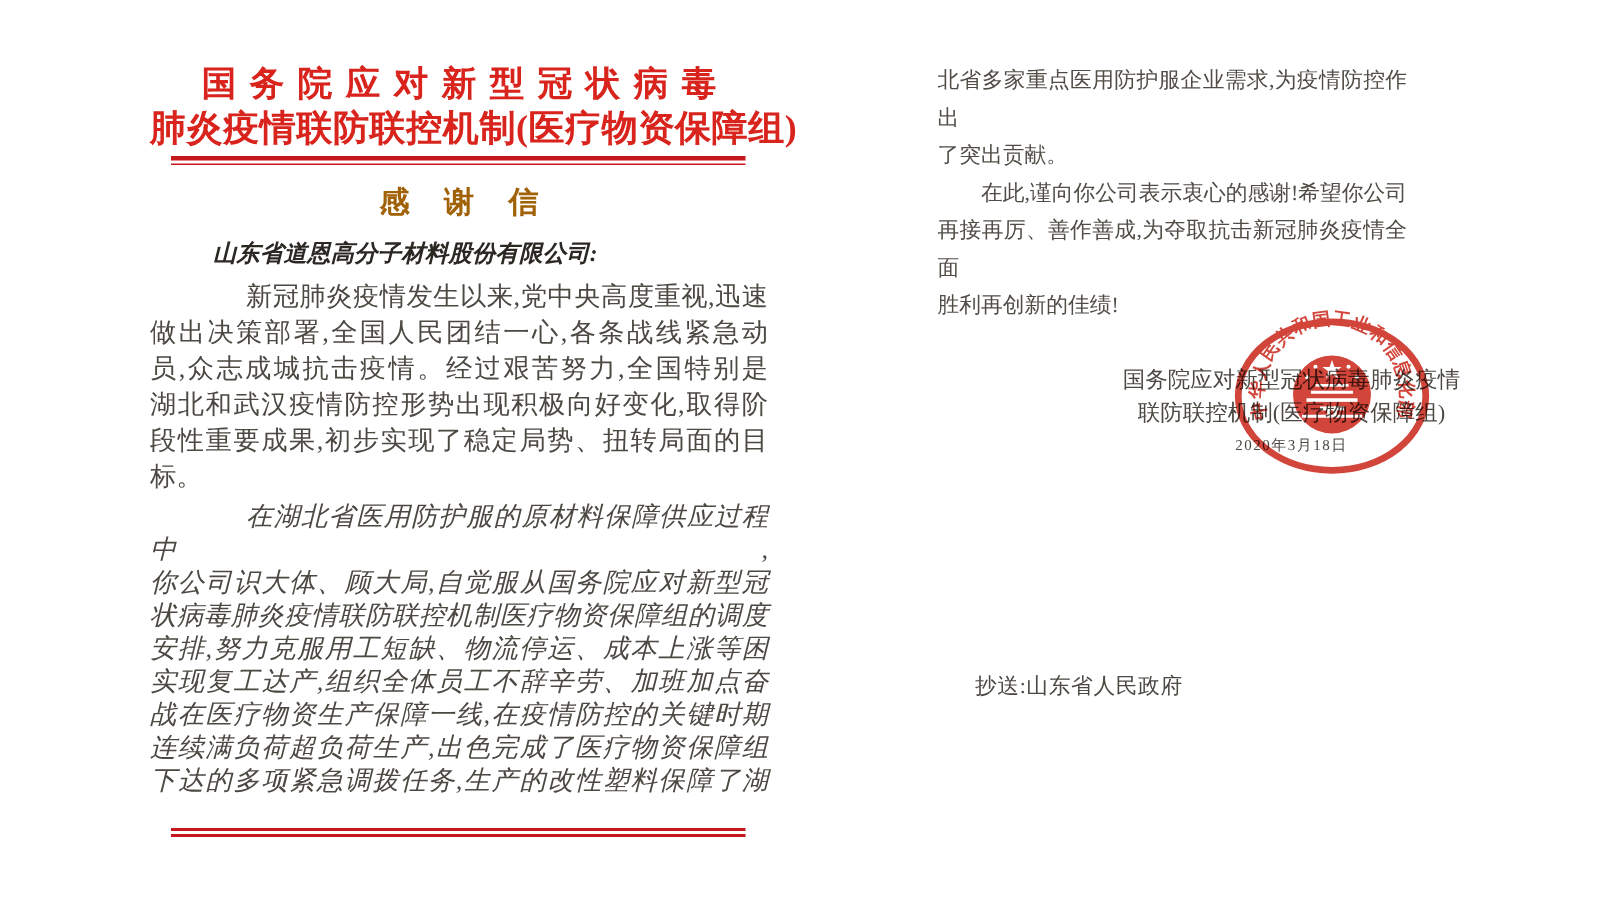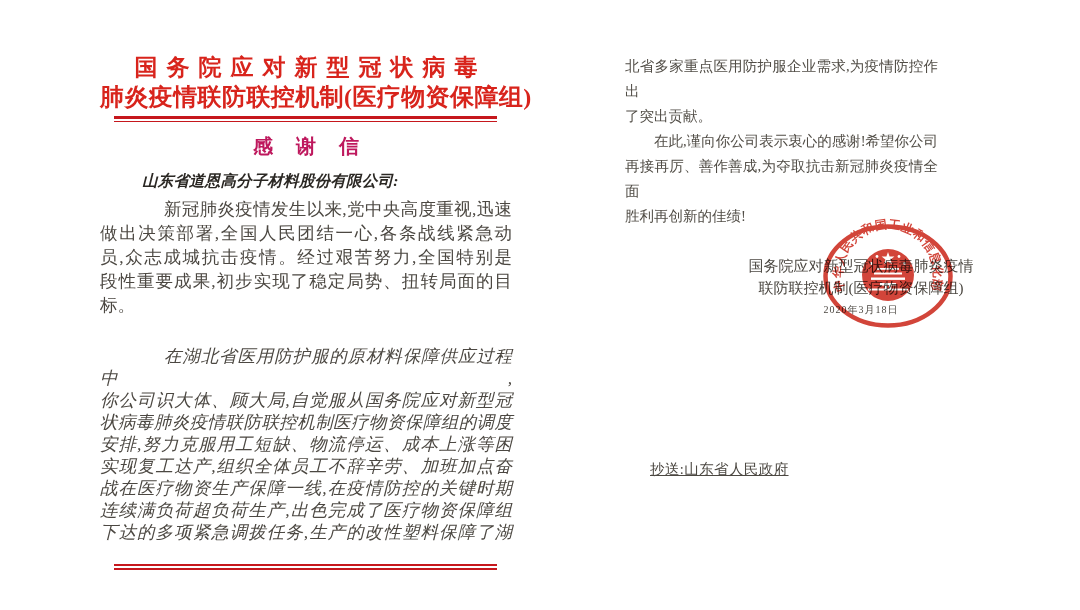--- a/index.html
+++ b/index.html
@@ -1,21 +1,21 @@
 <!DOCTYPE html>
 <html><head>
 <meta charset="utf-8">
 <style>
   html,body{margin:0;padding:0;background:#ffffff;}
   .canvas{
     position:relative;width:1080px;height:610px;background:#ffffff;overflow:hidden;
     font-family:"Liberation Serif","DejaVu Serif",serif;
     -webkit-font-smoothing:antialiased;
   }
-  .page{position:absolute;top:40px;margin-top:12px;}
+  .page{position:absolute;top:40px;}
   .page-left{left:100px;width:412px;height:540px;}
   .page-right{left:623px;width:356px;height:540px;}
 
   
   .title1{
     position:absolute;top:0;left:0;right:0;text-align:center;
     font-size:23px;font-weight:700;color:#d8241c;
     letter-spacing:9px;text-indent:9px;white-space:nowrap;
   }
   .title2{
@@ -26,21 +26,21 @@
   .rule{position:absolute;left:14px;right:15px;}
   .rule-top{top:64px;}
   .rule-bottom{top:512px;}
   .rl{width:100%;background:#c6171d;}
   .rl-thick{height:2.5px;}
   .rl-gap{height:2px;background:transparent;}
   .rl-thin{height:1.5px;}
 
   .heading{
     position:absolute;top:81px;left:0;right:0;text-align:center;
-    font-size:20px;font-weight:700;color:#be185d;
+    font-size:20px;font-weight:700;color:#a16207;
     letter-spacing:9px;text-indent:9px;white-space:nowrap;
   }
   .recipient{
     position:absolute;top:119px;left:42px;
     font-size:15.5px;font-weight:700;color:#2b2824;letter-spacing:0.2px;white-space:nowrap;font-style:italic;
   }
 
   .para{position:absolute;left:0;color:#4c4842;}
   .p1{top:145px;width:412px;font-size:17.5px;line-height:24px;}
   .p2{top:293px;width:412px;font-size:17.5px;line-height:22px;font-style:italic;}
@@ -52,21 +52,21 @@
   .ln.indent-r{text-indent:29px;}
 
   .signature{
     position:absolute;top:203px;left:116px;width:244px;
     text-align:center;font-size:15px;line-height:22px;color:#4c4842;white-space:nowrap;
   }
   .signature .sig-date{font-size:10px;letter-spacing:1px;}
 
   .cc{
     position:absolute;top:408px;left:27px;
-    font-size:14.5px;color:#4c4842;letter-spacing:0.4px;white-space:nowrap;text-decoration:underline;
+    font-size:14.5px;color:#4c4842;letter-spacing:0.4px;white-space:nowrap;
   }
 
   .seal{
     position:absolute;left:195px;top:166px;width:140px;height:120px;
     mix-blend-mode:multiply;opacity:0.93;
   }
   .seal-ring-text{
     font-family:"Liberation Serif","DejaVu Serif",serif;
     font-size:12px;font-weight:700;fill:#cf372b;letter-spacing:0.6px;
   }
@@ -86,20 +86,21 @@
       <div class="rl rl-thin"></div>
     </div>
 
     <div class="heading">感 谢 信</div>
     <div class="recipient">山东省道恩高分子材料股份有限公司:</div>
 
     <div class="para p1">
       <div class="ln indent">新冠肺炎疫情发生以来,党中央高度重视,迅速</div>
       <div class="ln">做出决策部署,全国人民团结一心,各条战线紧急动</div>
       <div class="ln">员,众志成城抗击疫情。经过艰苦努力,全国特别是</div>
+      <div class="ln">湖北和武汉疫情防控形势出现积极向好变化,取得阶</div>
       <div class="ln">段性重要成果,初步实现了稳定局势、扭转局面的目</div>
       <div class="ln last">标。</div>
     </div>
 
     <div class="para p2">
       <div class="ln indent">在湖北省医用防护服的原材料保障供应过程中,</div>
       <div class="ln">你公司识大体、顾大局,自觉服从国务院应对新型冠</div>
       <div class="ln">状病毒肺炎疫情联防联控机制医疗物资保障组的调度</div>
       <div class="ln">安排,努力克服用工短缺、物流停运、成本上涨等困</div>
       <div class="ln">实现复工达产,组织全体员工不辞辛劳、加班加点奋</div>

